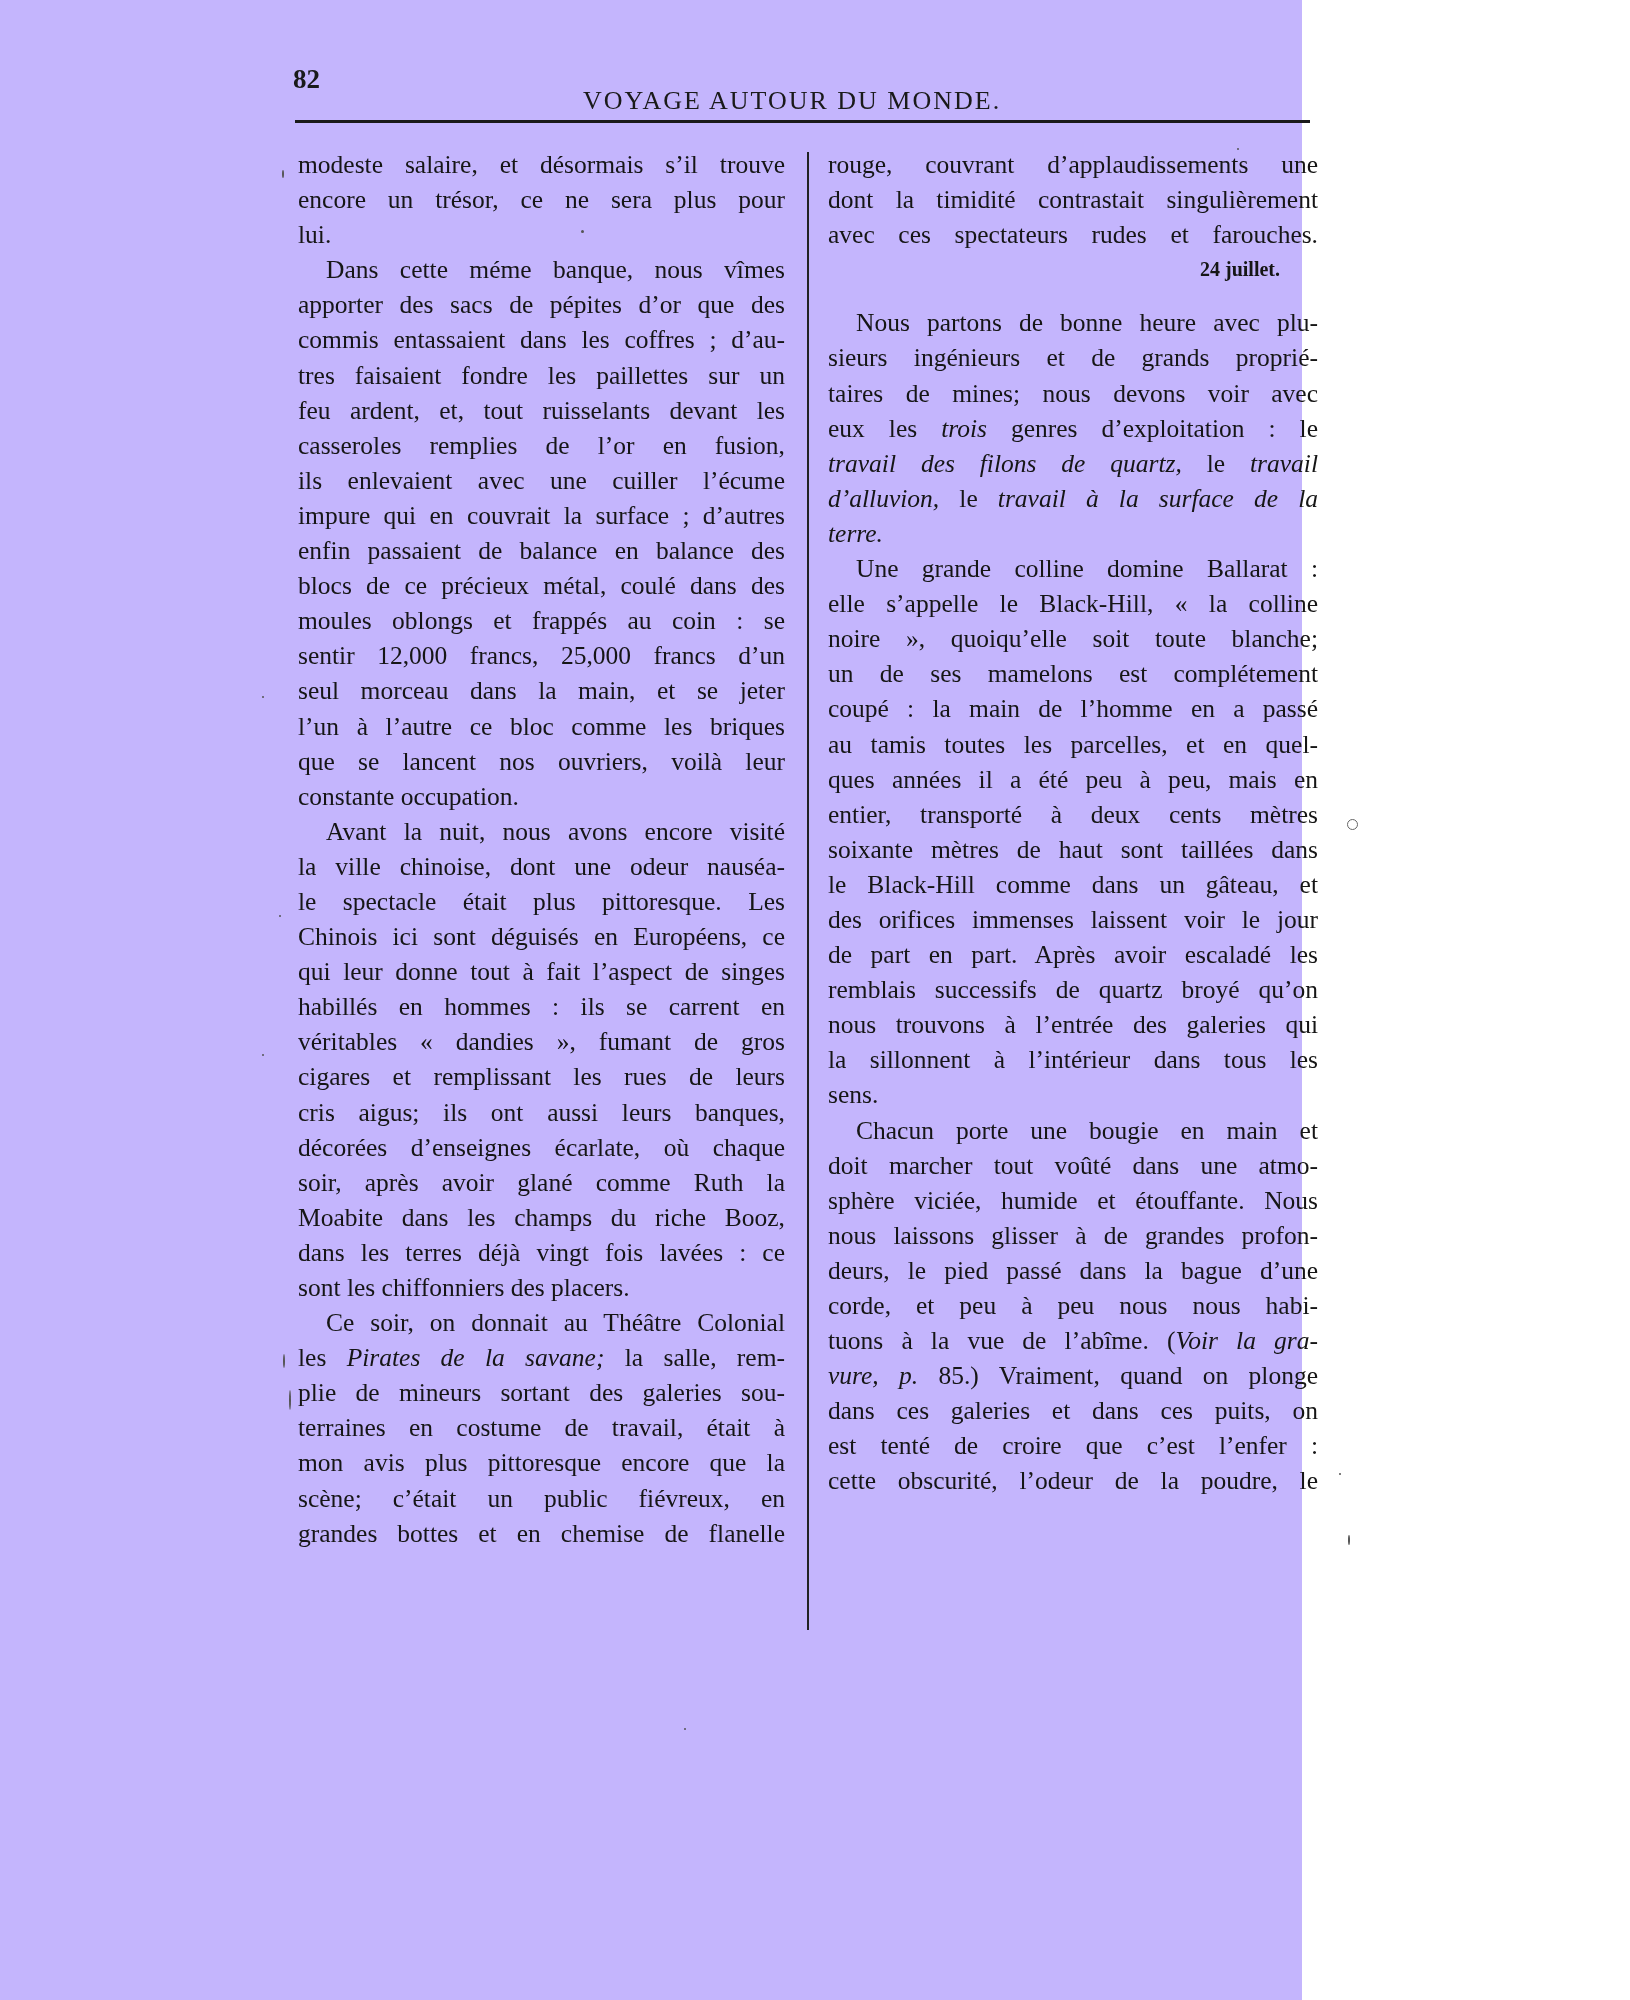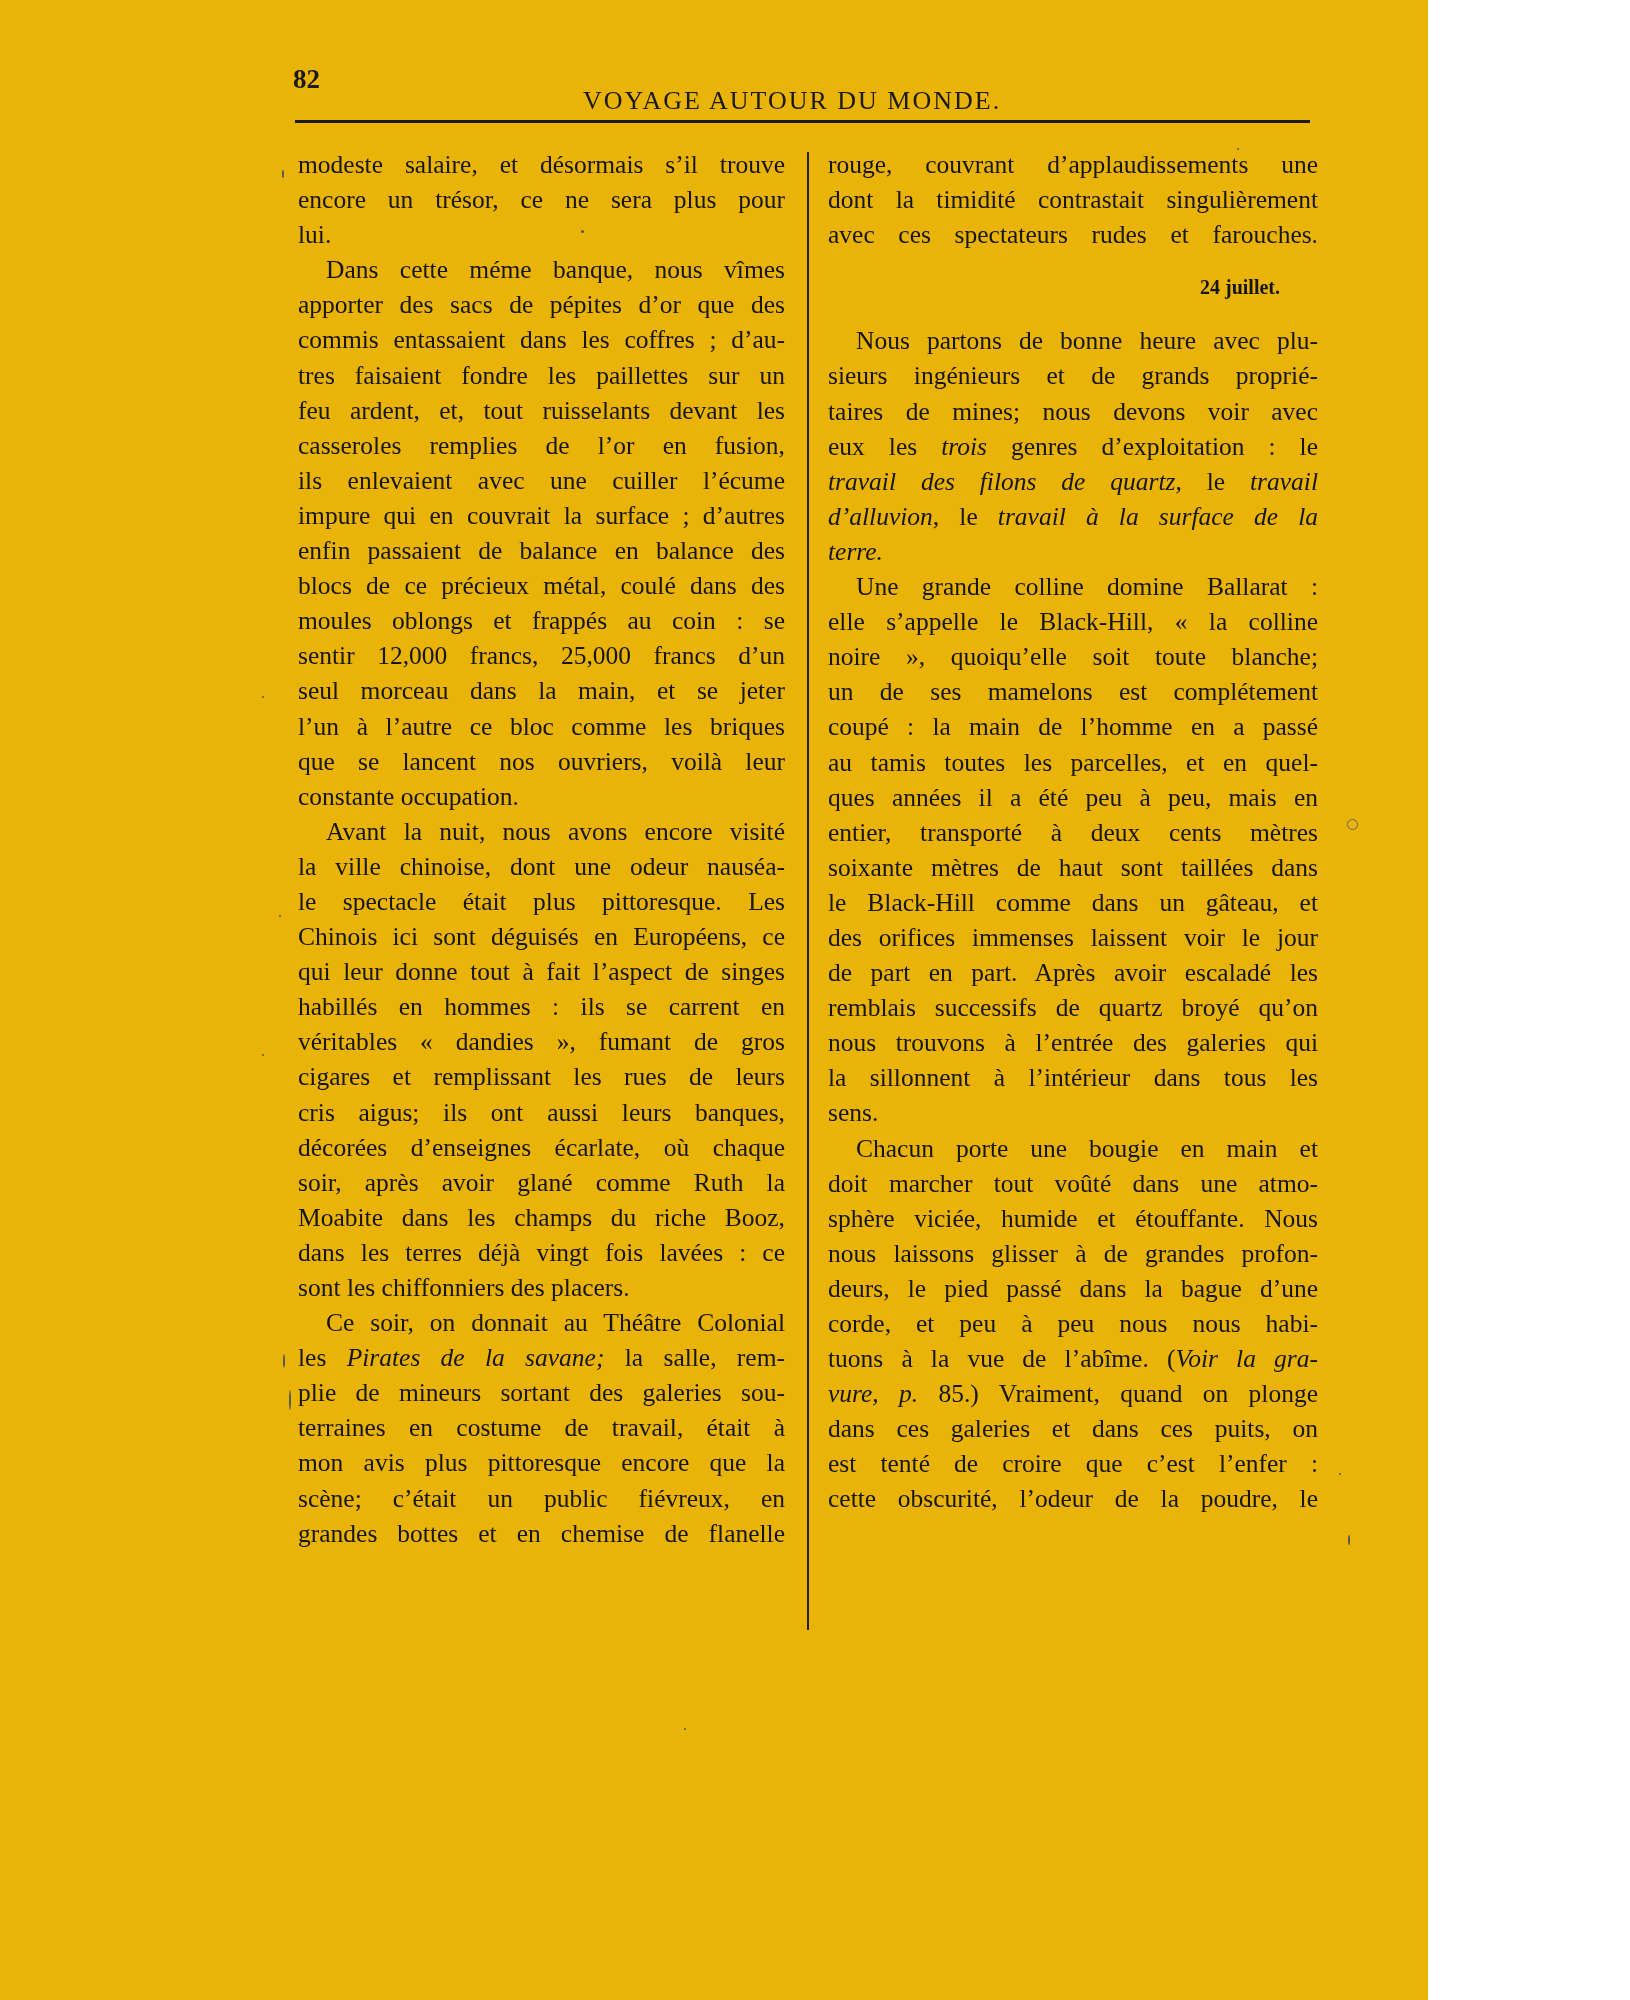--- a/index.html
+++ b/index.html
@@ -1,29 +1,29 @@
 <!DOCTYPE html>
 <html><head>
 <meta charset="utf-8">
 <style>
   html, body { margin: 0; padding: 0; background: #ffffff; }
   body { width: 1630px; height: 2000px; position: relative; overflow: hidden; }
-  .page { position: absolute; left: 0; top: 0; width: 1428px; height: 2000px; background: #eab308; color: #161616; }
+  .page { position: absolute; left: 0; top: 0; width: 1302px; height: 2000px; background: #c4b5fd; color: #161616; }
   .hdr-num { position: absolute; left: 293px; top: 64px; font-family: "Liberation Serif", serif; font-size: 27px; font-weight: bold; color: #1a1a1a; }
   .hdr-title { position: absolute; left: 583px; top: 66px; font-family: "Liberation Serif", serif; font-size: 26px; letter-spacing: 2px; color: #1a1a1a; margin-top: 20px; }
   .rule { position: absolute; left: 295px; top: 120px; width: 1015px; height: 3px; background: #1a1a1a; }
   .colrule { position: absolute; left: 807px; top: 152px; width: 2px; height: 1478px; background: #222; }
   .col { position: absolute; top: 147px; font-family: Liberation Serif, serif; font-size: 25.5px; line-height: 35.1px; color: #161616; }
   .col.left { left: 298px; width: 487px; }
   .col.right { left: 828px; width: 490px; }
   .line { display: block; white-space: nowrap; text-align: justify; text-align-last: justify; height: 35.1px; overflow: visible; }
   .line.last { text-align-last: left; }
   .line.indent { padding-left: 28px; }
   .line i { font-style: italic; }
-  .dateline { display: block; text-align: right; padding-right: 38px; font-size: 20px; font-weight: bold; height: 35.1px; margin-top: 18px; margin-bottom: 18px; }
+  .dateline { display: block; text-align: right; padding-right: 38px; font-size: 20px; font-weight: bold; height: 35.1px; margin-bottom: 18px; }
   .speck { position: absolute; width: 3px; height: 3px; background: #555; border-radius: 50%; }
   .ring { position: absolute; left: 1347px; top: 819px; width: 9px; height: 9px; border: 1.5px solid #666; border-radius: 50%; }
 </style>
 </head>
 <body>
 
 <div class="page">
   <div class="hdr-num">82</div>
   <div class="hdr-title">VOYAGE AUTOUR DU MONDE.</div>
   <div class="rule"></div>

